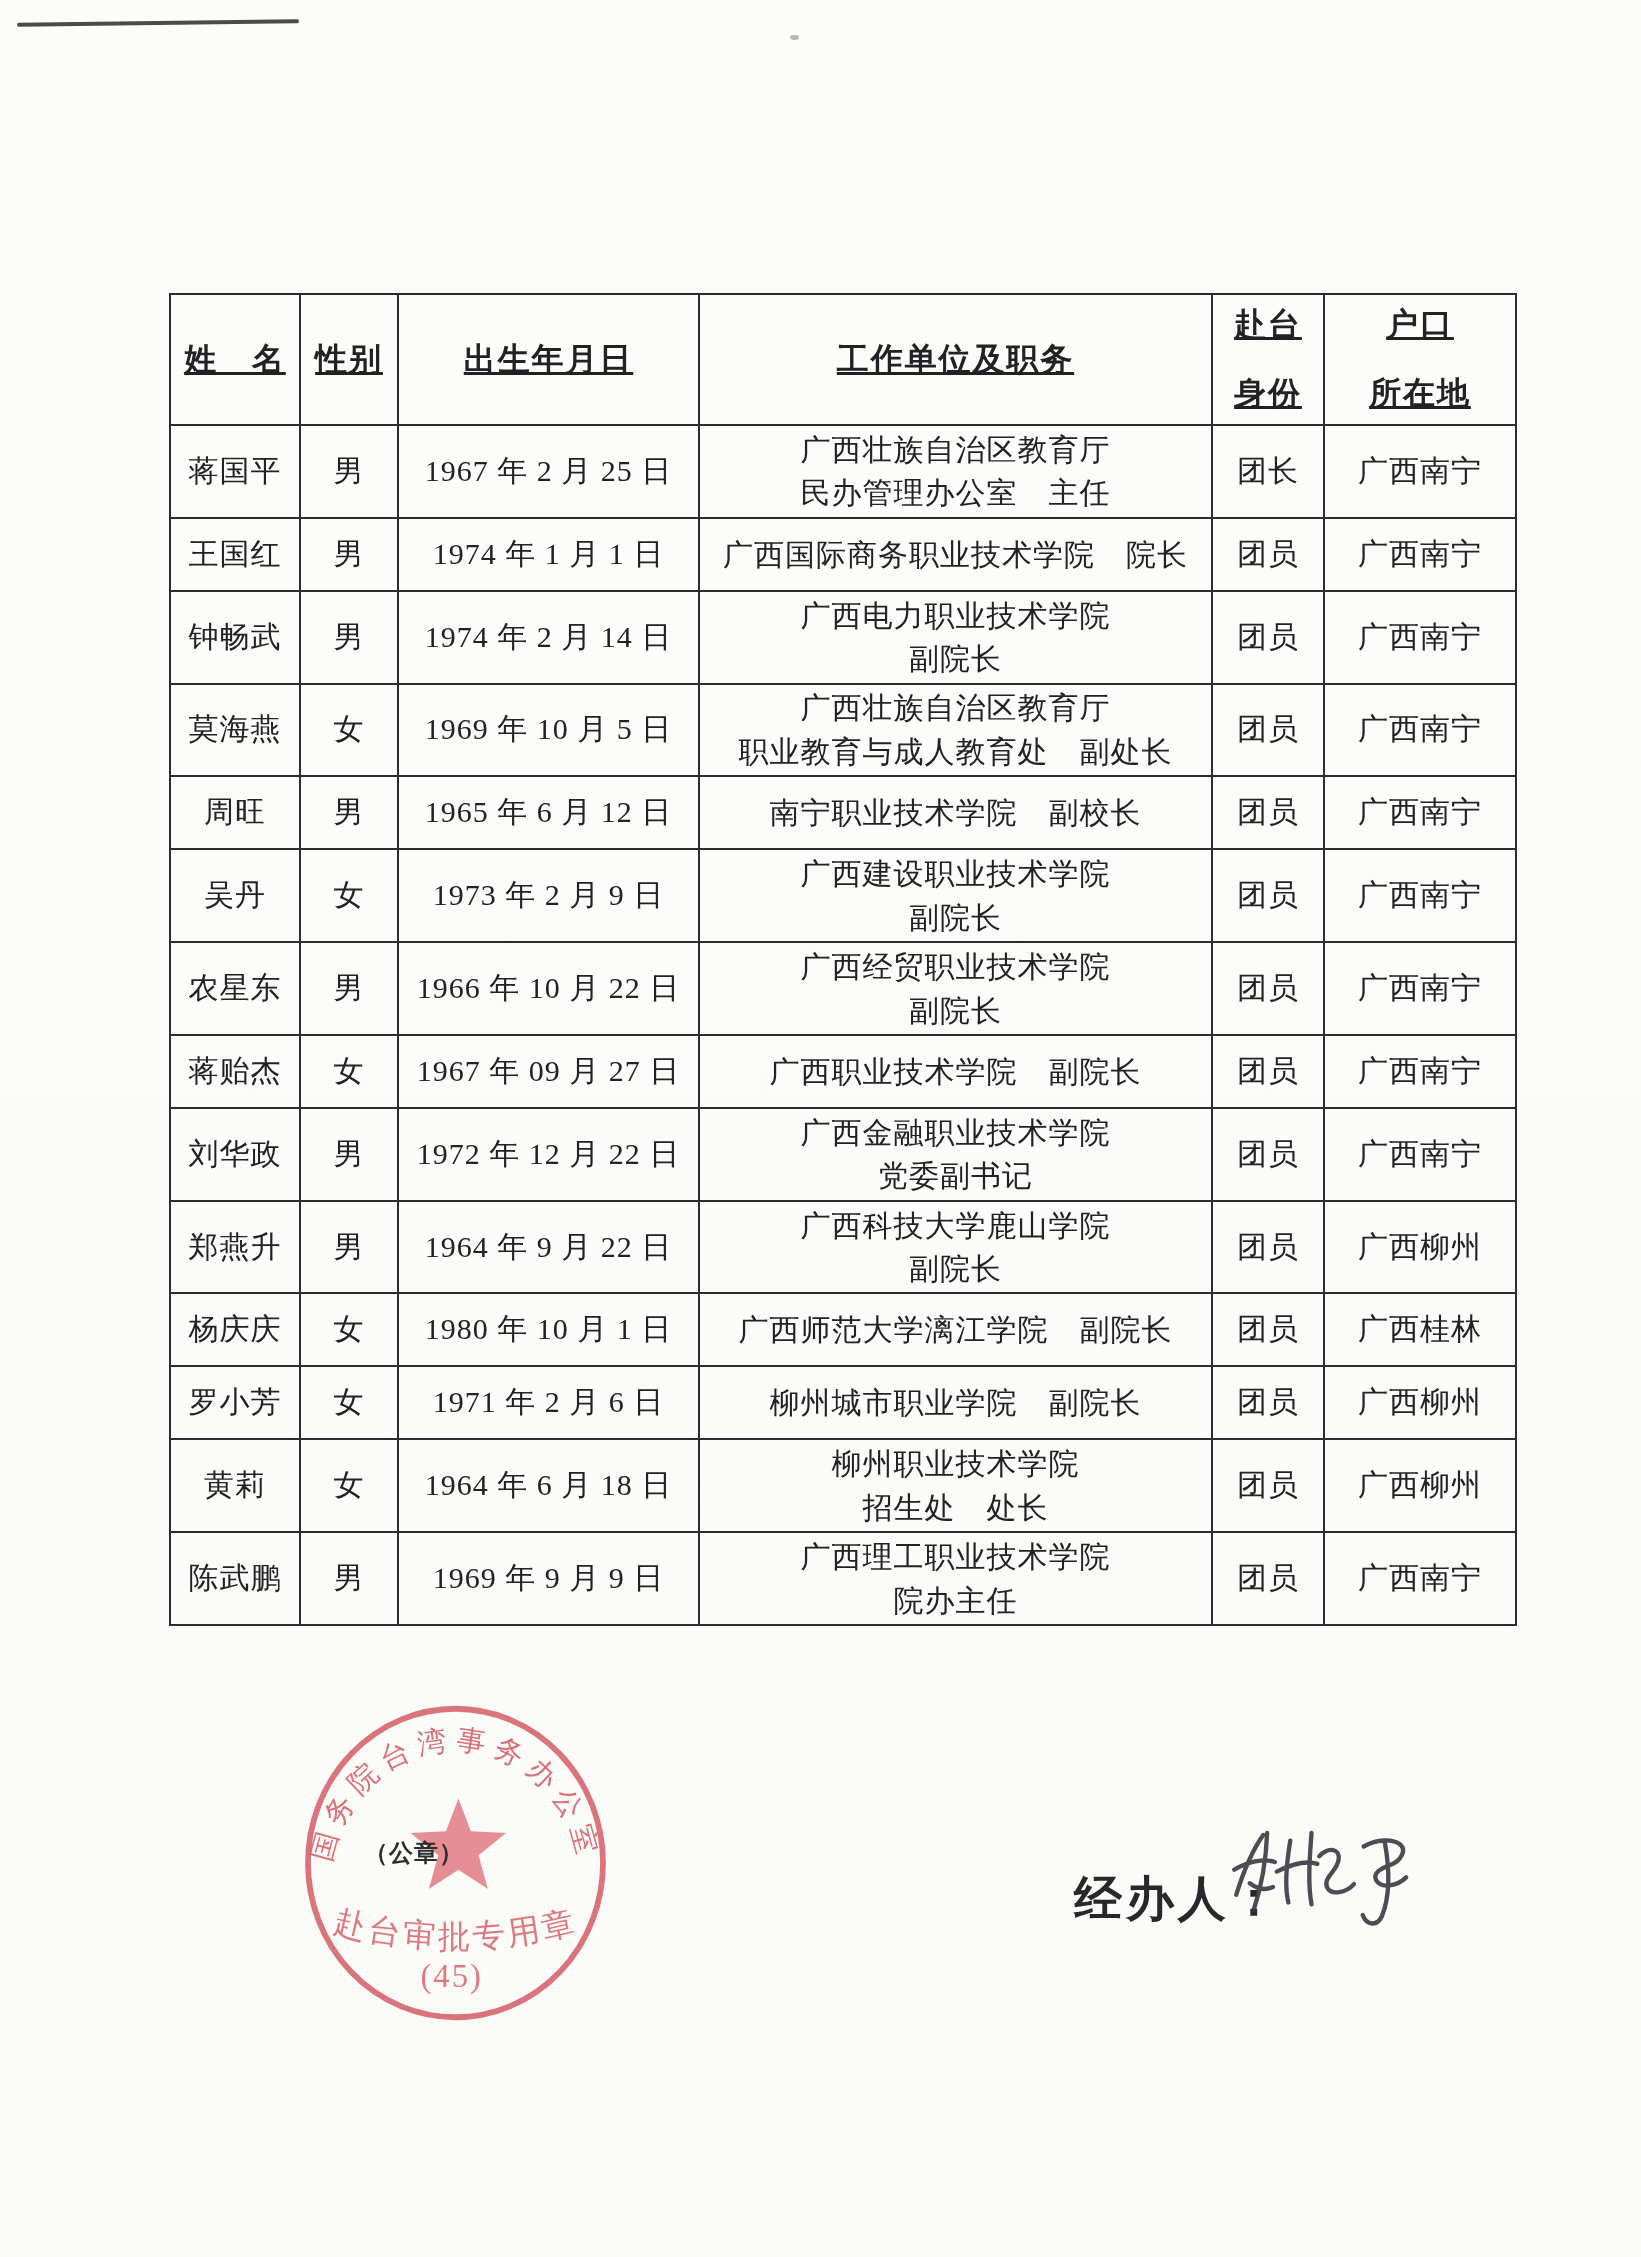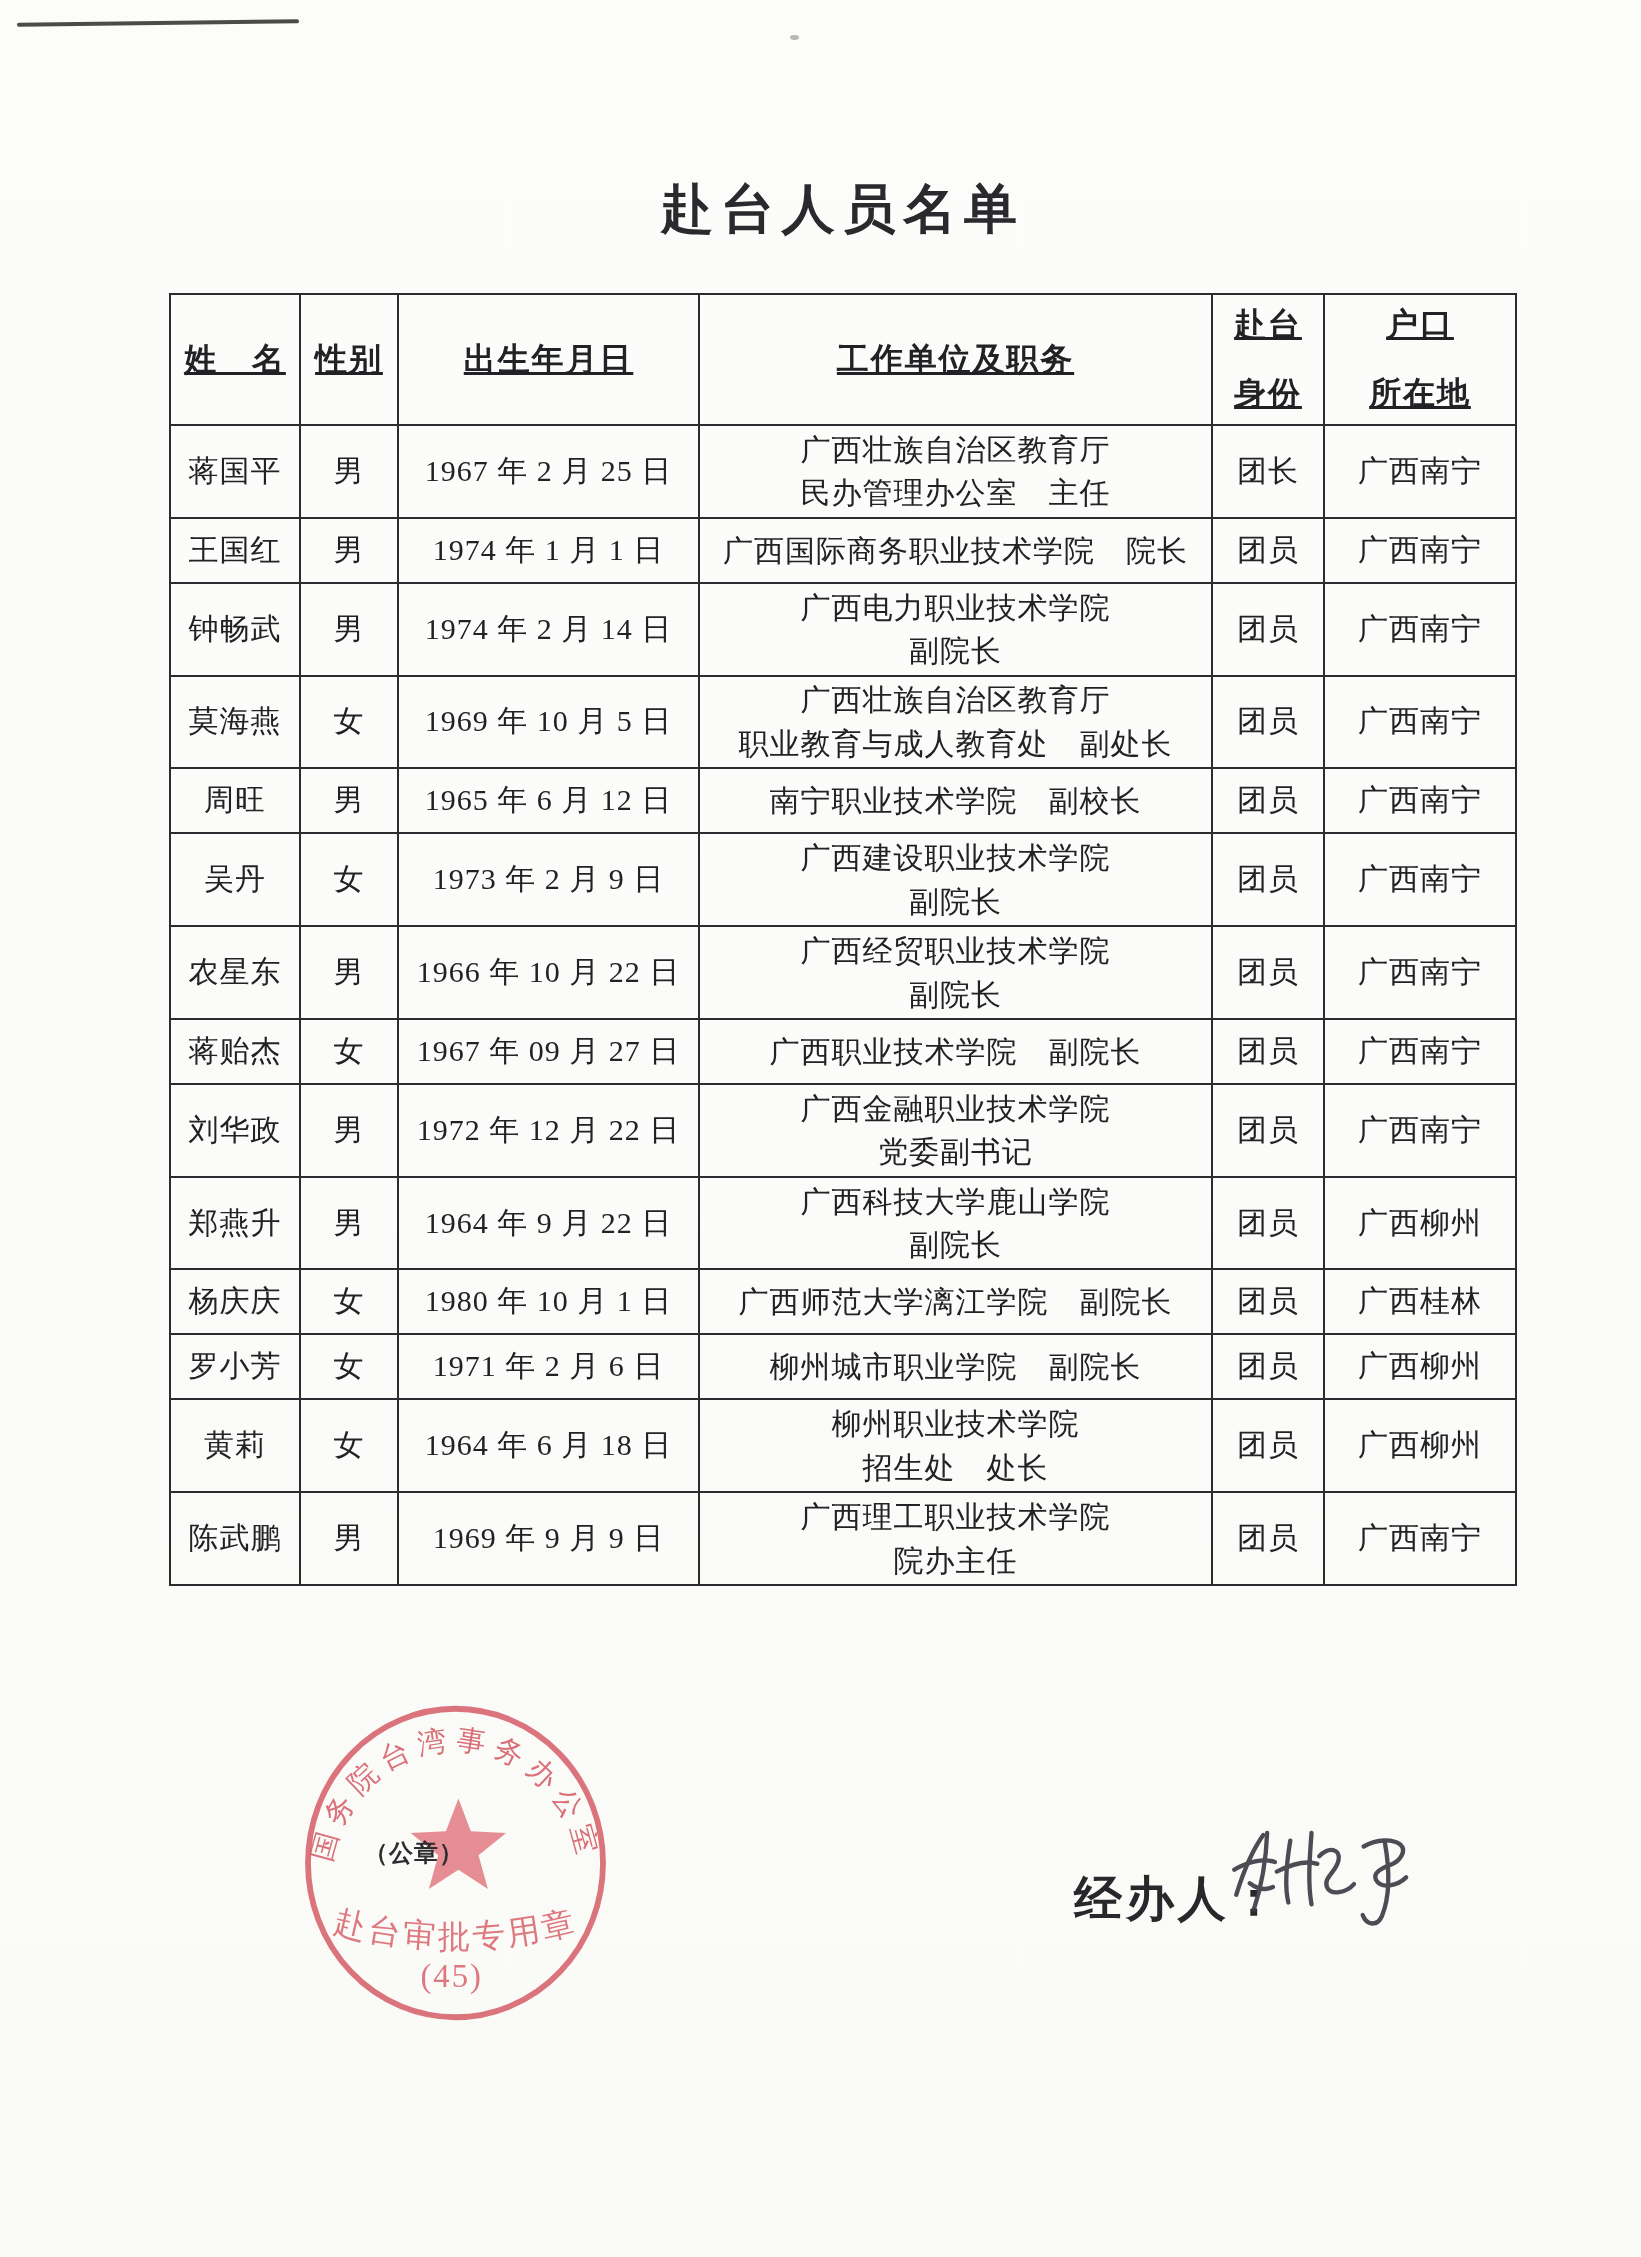--- a/index.html
+++ b/index.html
@@ -31,21 +31,21 @@
     border-collapse:collapse;table-layout:fixed;
   }
   table.roster th,table.roster td{
     border:2.4px solid #2c2c30;
     text-align:center;vertical-align:middle;
     padding:1.9px 3.9px;
     overflow:hidden;
   }
   table.roster{border:2.9px solid #28282c;}
   thead tr{height:131px;}
-  tbody tr{height:65px;}
+  tbody tr{height:73px;}
   th{font-size:32px;font-weight:700;letter-spacing:1.9px;color:#222226;text-decoration:underline;}
   td{font-size:30px;letter-spacing:1px;}
   .th2{display:flex;flex-direction:column;gap:25px;align-items:center;justify-content:center;}
   .unit span{display:block;line-height:1.45;letter-spacing:1px;}
   .unit span:empty{display:none;}
   
   .stamp{
     position:absolute;left:299px;top:1702px;width:313px;height:322px;
     mix-blend-mode:multiply;opacity:.92;
   }
@@ -62,21 +62,20 @@
   }
 </style>
 </head>
 <body>
 
 <div class="page">
 
   <div class="streak"></div>
   <div class="speck"></div>
 
-  <div class="title">赴台人员名单</div>
 
   <table class="roster">
     <colgroup>
       <col style="width:130px">
         <col style="width:98px">
         <col style="width:301px">
       <col style="width:513px">
         <col style="width:112px">
         <col style="width:192px">
     </colgroup>

